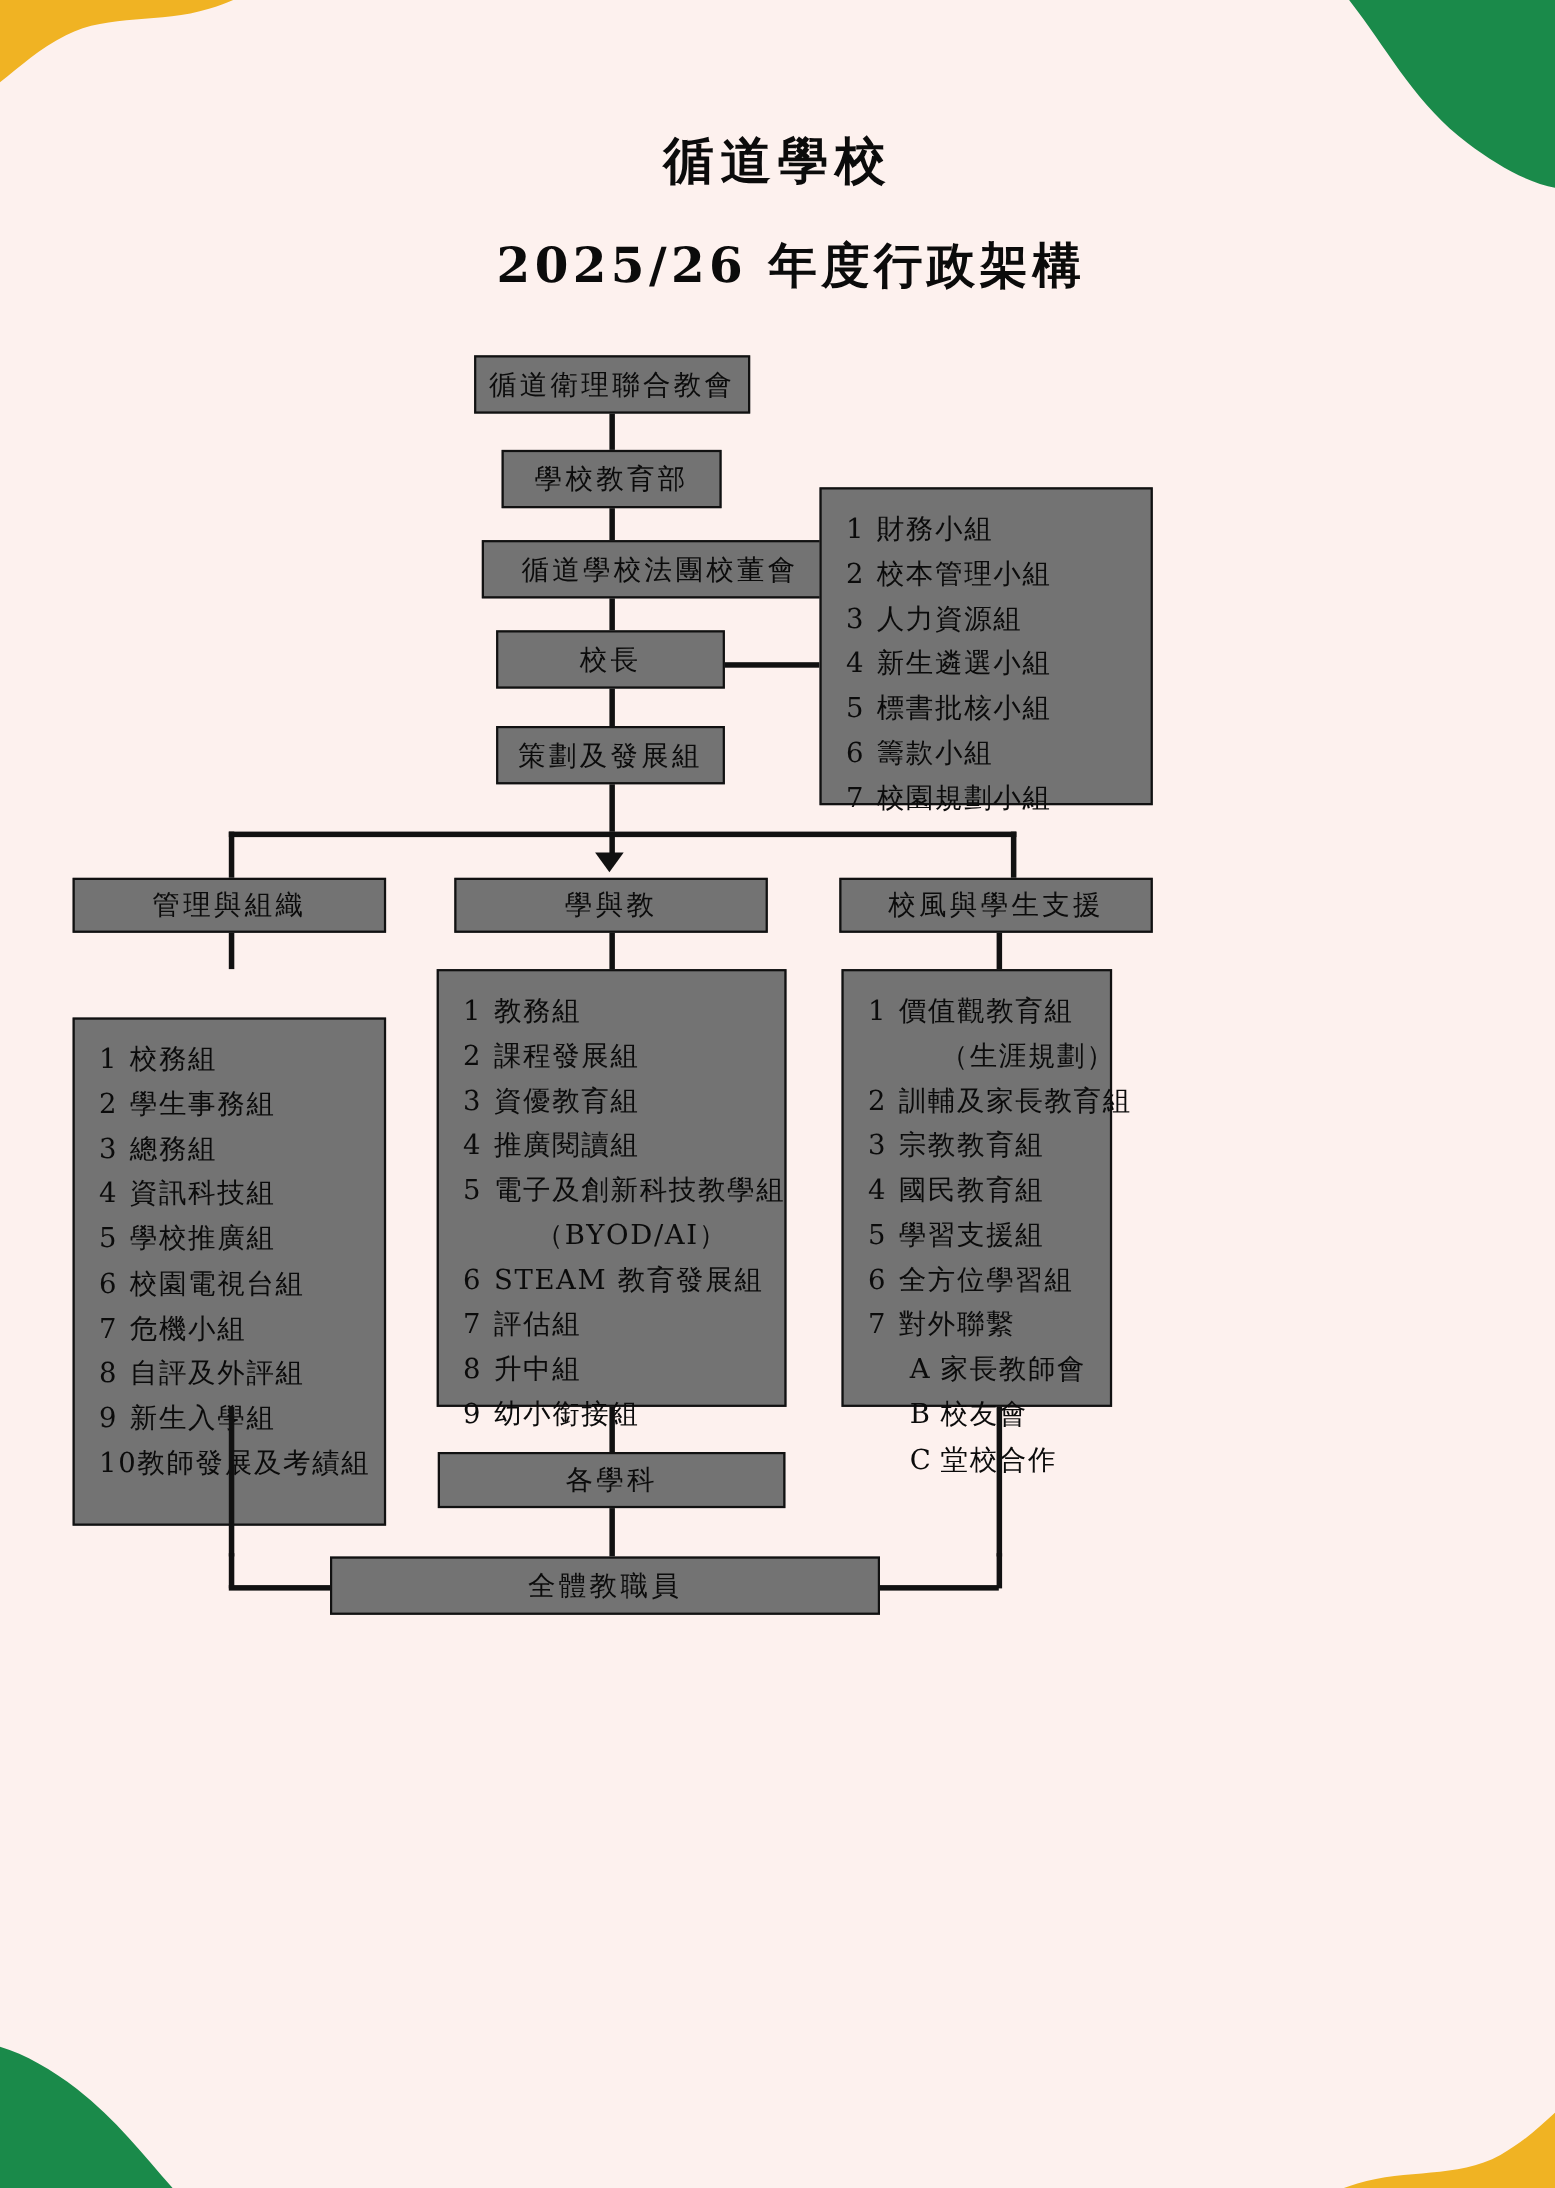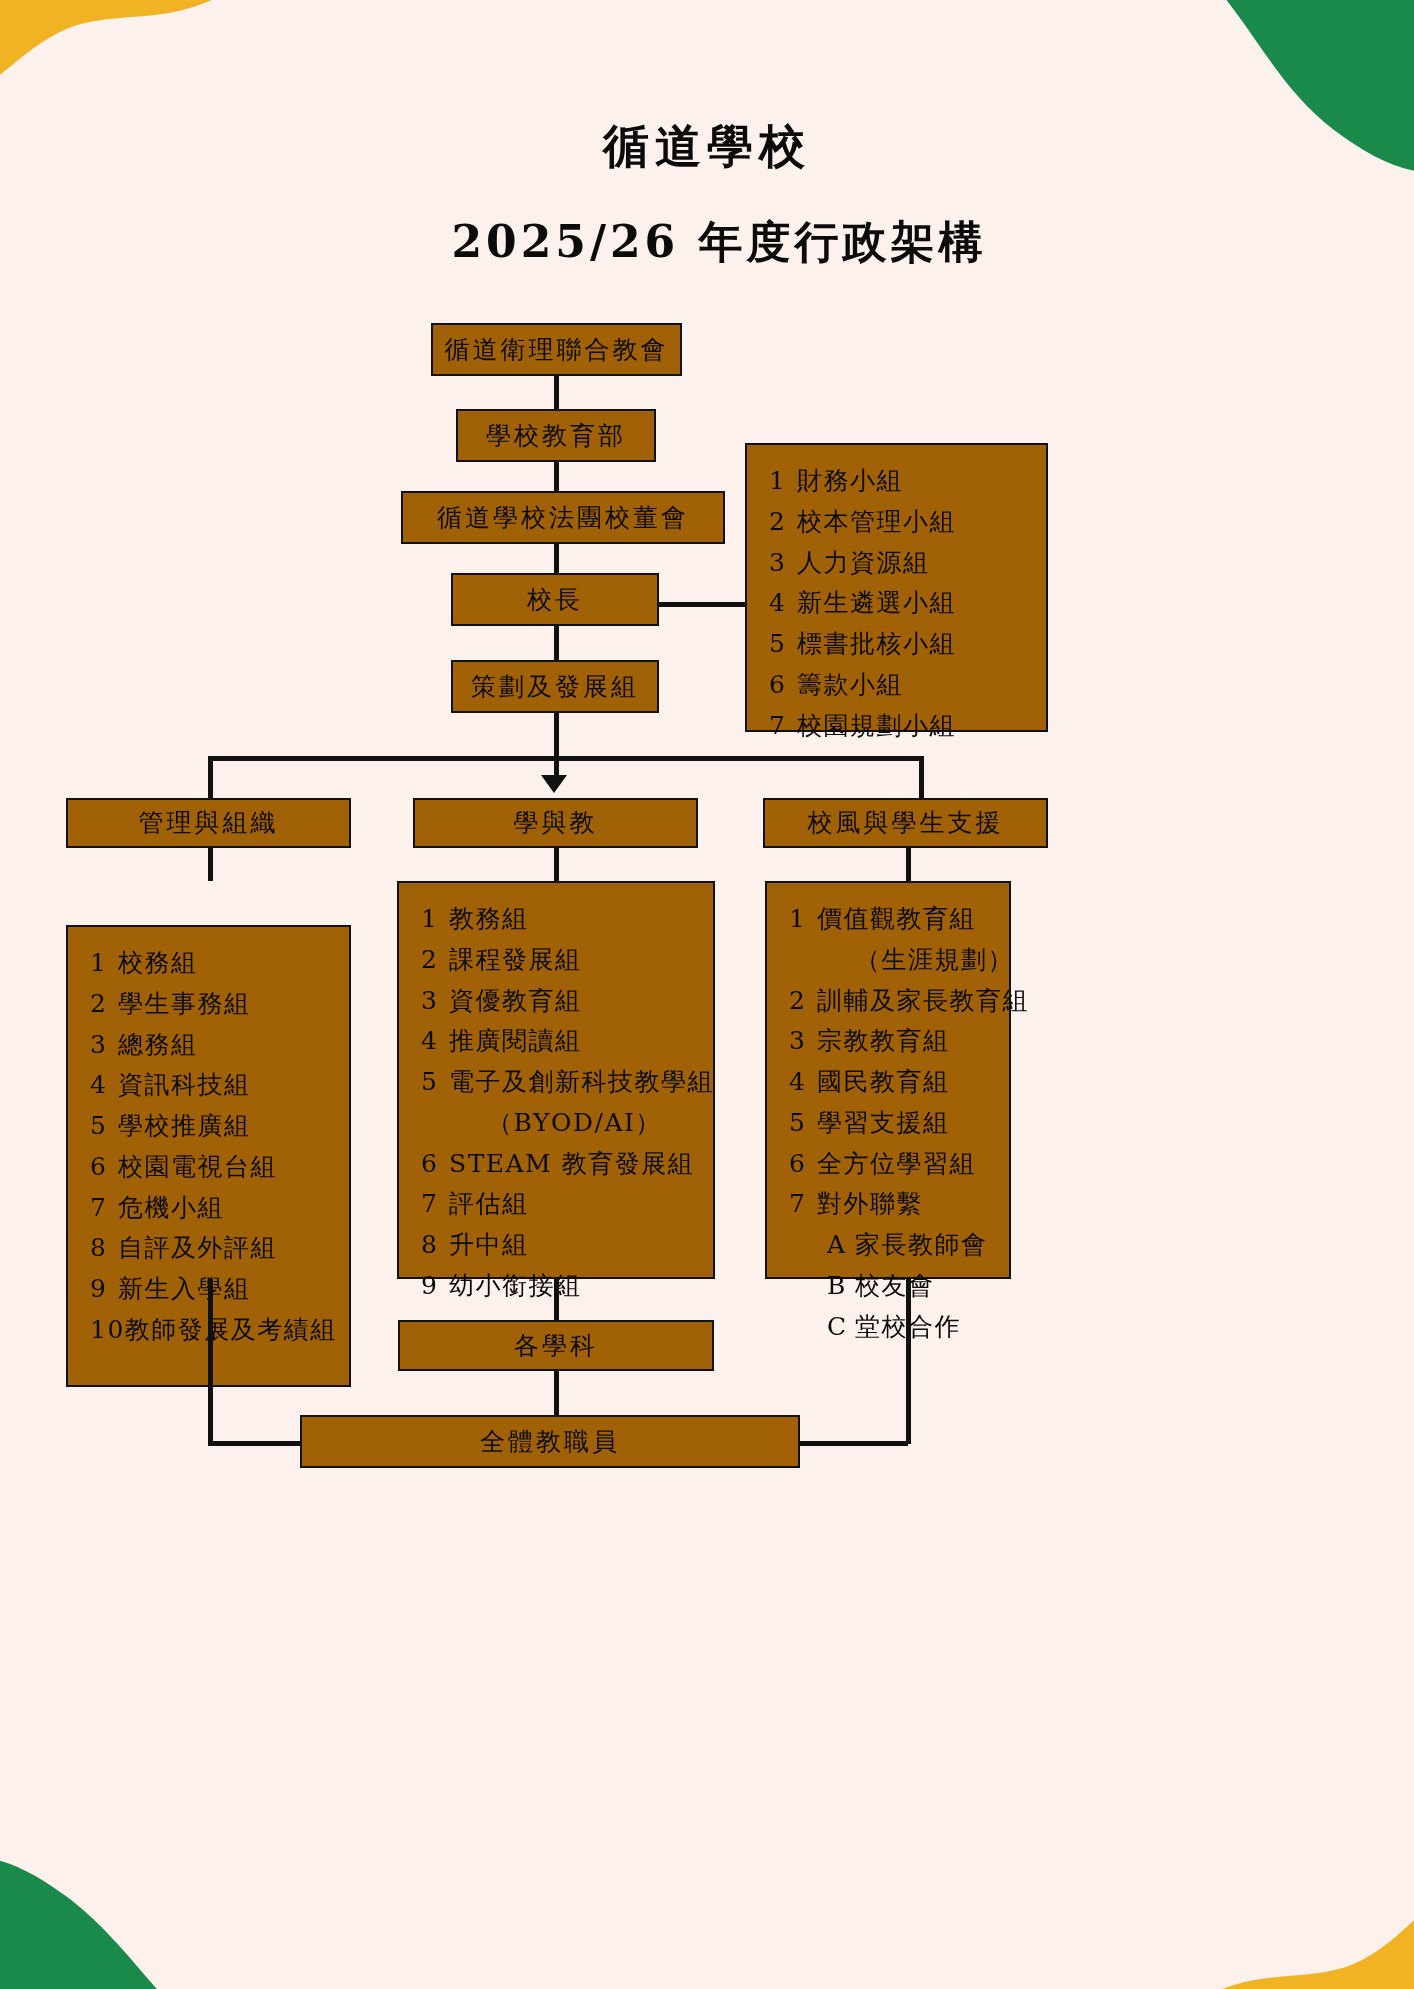--- a/index.html
+++ b/index.html
@@ -31,21 +31,21 @@
   .title-sub {
     margin-top: 40px;
     font-family: "DejaVu Serif", "Liberation Serif", serif;
     font-weight: 700; font-size: 44px; letter-spacing: 4px;
     color: #0b0b0b; line-height: 1.2; margin-left: 24px;
   }
 
   
   .box {
     position: absolute;
-    background: #a16207;
+    background: #737373;
     border: 2.5px solid #111;
     display: flex; align-items: center; justify-content: center;
     text-align: center;
     color: #0b0b0b;
     font-size: 25px;
     letter-spacing: 3px;
     line-height: 1.35;
   }
   .box.list {
     display: block; text-align: left;
@@ -88,21 +88,21 @@
   <div class="title-main">循道學校</div>
   <div class="title-sub">2025/26 年度行政架構</div>
 </div>
 
 <div class="box" id="b-church" style="left:431px; top:323px; width:251px; height:53px;">循道衛理聯合教會</div>
 <div class="ln v" style="left:554px; top:376px; height:33px;"></div>
 
 <div class="box" id="b-edu" style="left:456px; top:409px; width:200px; height:53px;">學校教育部</div>
 <div class="ln v" style="left:554px; top:462px; height:29px;"></div>
 
-<div class="box" id="b-imc" style="left:401px; top:491px; width:324px; height:53px;">循道學校法團校董會</div>
+<div class="box" id="b-imc" style="left:438px; top:491px; width:324px; height:53px;">循道學校法團校董會</div>
 <div class="ln v" style="left:554px; top:544px; height:29px;"></div>
 
 <div class="box" id="b-principal" style="left:451px; top:573px; width:208px; height:53px;">校長</div>
 <div class="ln v" style="left:554px; top:626px; height:34px;"></div>
 
 <div class="ln h" style="left:659px; top:602px; width:86px;"></div>
 
 <div class="box" id="b-plan" style="left:451px; top:660px; width:208px; height:53px;">策劃及發展組</div>
 
 <div class="box list" id="p-imc" style="left:745px; top:443px; width:303px; height:289px;">

